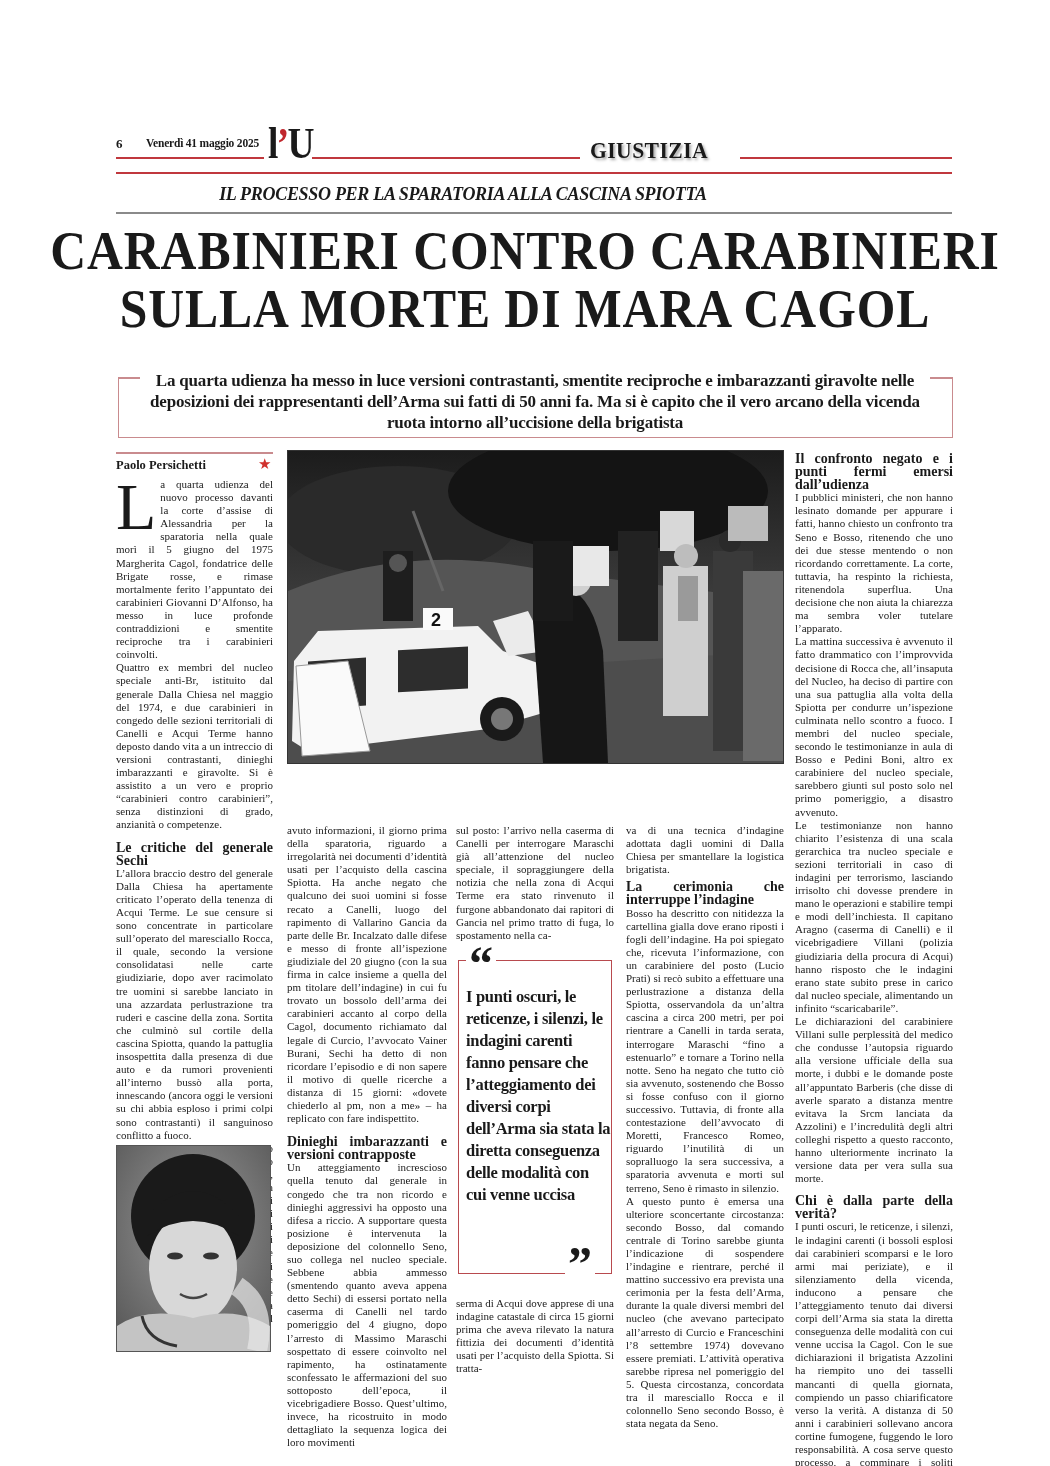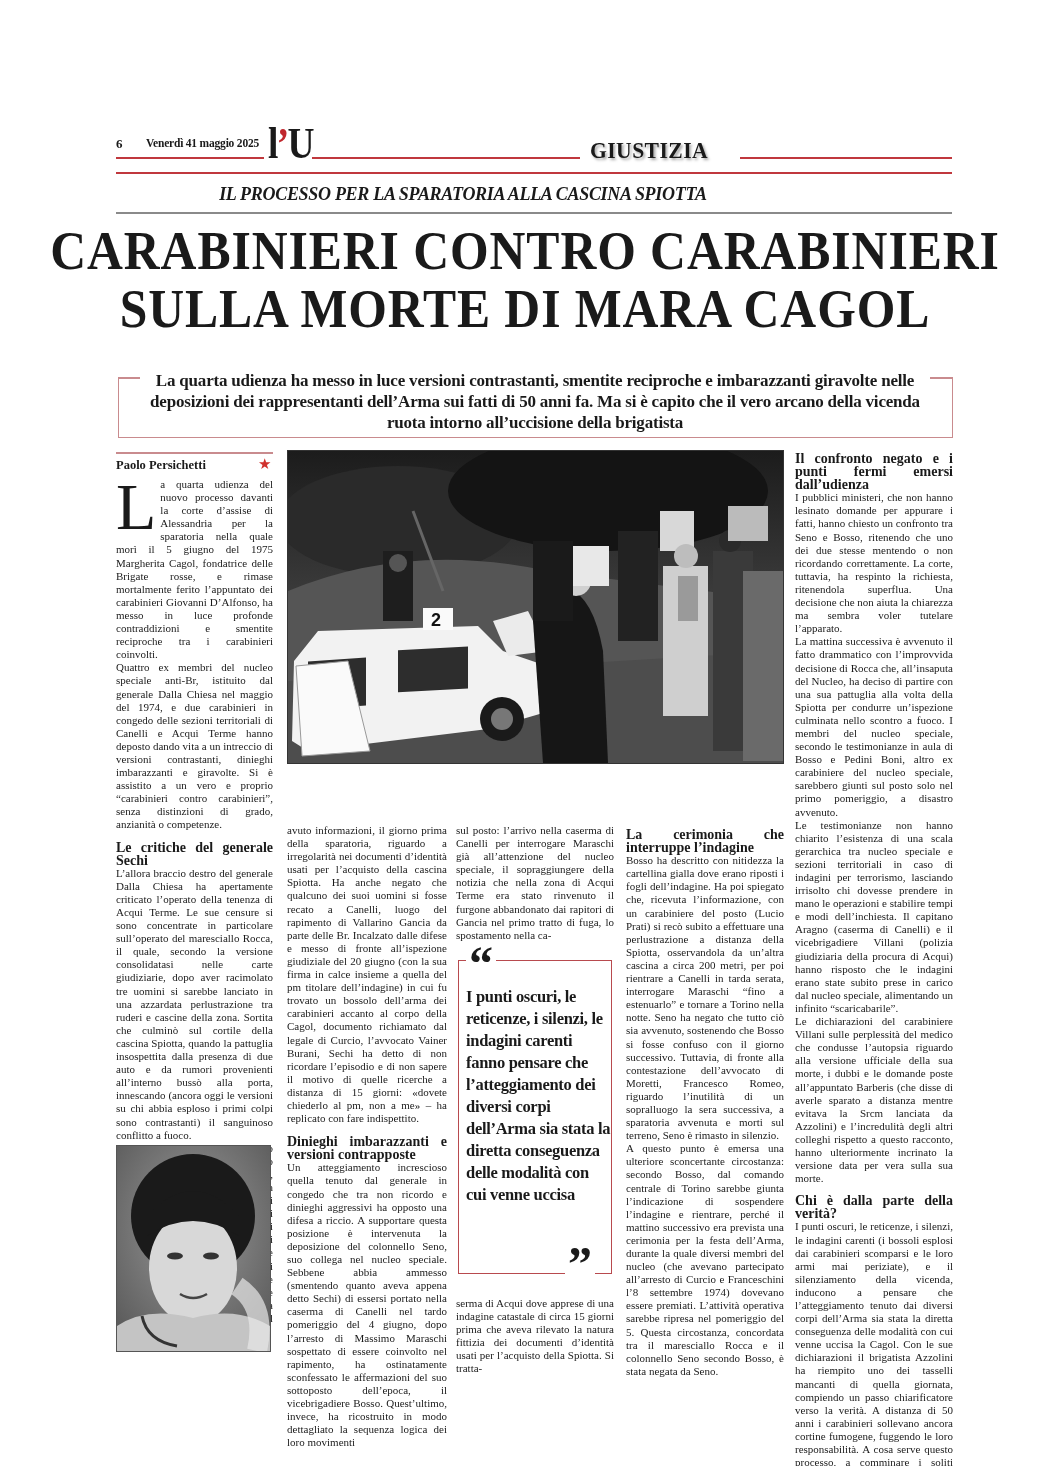--- a/index.html
+++ b/index.html
@@ -161,20 +161,21 @@
 <div class="abs quote-box"></div>
 <div class="abs quote-open">“</div>
 <div class="abs quote-text">I punti oscuri, le reticenze, i silenzi, le indagini carenti fanno pensare che l’atteggiamento dei diversi corpi dell’Arma sia stata la diretta conseguenza delle modalità con cui venne uccisa</div>
 <div class="abs quote-close">”</div>
 
 <div class="abs col" style="left:456px; top:1297px; width:158px;">
   <p>serma di Acqui dove apprese di una indagine catastale di circa 15 giorni prima che aveva rilevato la natura fittizia dei documenti d’identità usati per l’acquisto della Spiotta. Si tratta-</p>
 </div>
 
 <div class="abs col" style="left:626px; top:824px; width:158px;">
+  <p>va di una tecnica d’indagine adottata dagli uomini di Dalla Chiesa per smantellare la logistica brigatista.</p>
   <h3 style="margin-top:4px;">La cerimonia che interruppe l’indagine</h3>
   <p>Bosso ha descritto con nitidezza la cartellina gialla dove erano riposti i fogli dell’indagine. Ha poi spiegato che, ricevuta l’informazione, con un carabiniere del posto (Lucio Prati) si recò subito a effettuare una perlustrazione a distanza della Spiotta, osservandola da un’altra cascina a circa 200 metri, per poi rientrare a Canelli in tarda serata, interrogare Maraschi “fino a estenuarlo” e tornare a Torino nella notte. Seno ha negato che tutto ciò sia avvenuto, sostenendo che Bosso si fosse confuso con il giorno successivo. Tuttavia, di fronte alla contestazione dell’avvocato di Moretti, Francesco Romeo, riguardo l’inutilità di un sopralluogo la sera successiva, a sparatoria avvenuta e morti sul terreno, Seno è rimasto in silenzio.</p>
   <p>A questo punto è emersa una ulteriore sconcertante circostanza: secondo Bosso, dal comando centrale di Torino sarebbe giunta l’indicazione di sospendere l’indagine e rientrare, perché il mattino successivo era prevista una cerimonia per la festa dell’Arma, durante la quale diversi membri del nucleo (che avevano partecipato all’arresto di Curcio e Franceschini l’8 settembre 1974) dovevano essere premiati. L’attività operativa sarebbe ripresa nel pomeriggio del 5. Questa circostanza, concordata tra il maresciallo Rocca e il colonnello Seno secondo Bosso, è stata negata da Seno.</p>
 </div>
 
 <div class="abs col" style="left:795px; top:452px; width:158px;">
   <h3 style="margin-top:0;">Il confronto negato e i punti fermi emersi dall’udienza</h3>
   <p>I pubblici ministeri, che non hanno lesinato domande per appurare i fatti, hanno chiesto un confronto tra Seno e Bosso, ritenendo che uno dei due stesse mentendo o non ricordando correttamente. La corte, tuttavia, ha respinto la richiesta, ritenendola superflua. Una decisione che non aiuta la chiarezza ma sembra voler tutelare l’apparato.</p>
   <p>La mattina successiva è avvenuto il fatto drammatico con l’improvvida decisione di Rocca che, all’insaputa del Nucleo, ha deciso di partire con una sua pattuglia alla volta della Spiotta per condurre un’ispezione culminata nello scontro a fuoco. I membri del nucleo speciale, secondo le testimonianze in aula di Bosso e Pedini Boni, altro ex carabiniere del nucleo speciale, sarebbero giunti sul posto solo nel primo pomeriggio, a disastro avvenuto.</p>
   <p>Le testimonianze non hanno chiarito l’esistenza di una scala gerarchica tra nucleo speciale e sezioni territoriali in caso di indagini per terrorismo, lasciando irrisolto chi dovesse prendere in mano le operazioni e stabilire tempi e modi dell’inchiesta. Il capitano Aragno (caserma di Canelli) e il vicebrigadiere Villani (polizia giudiziaria della procura di Acqui) hanno risposto che le indagini erano state subito prese in carico dal nucleo speciale, alimentando un infinito “scaricabarile”.</p>

